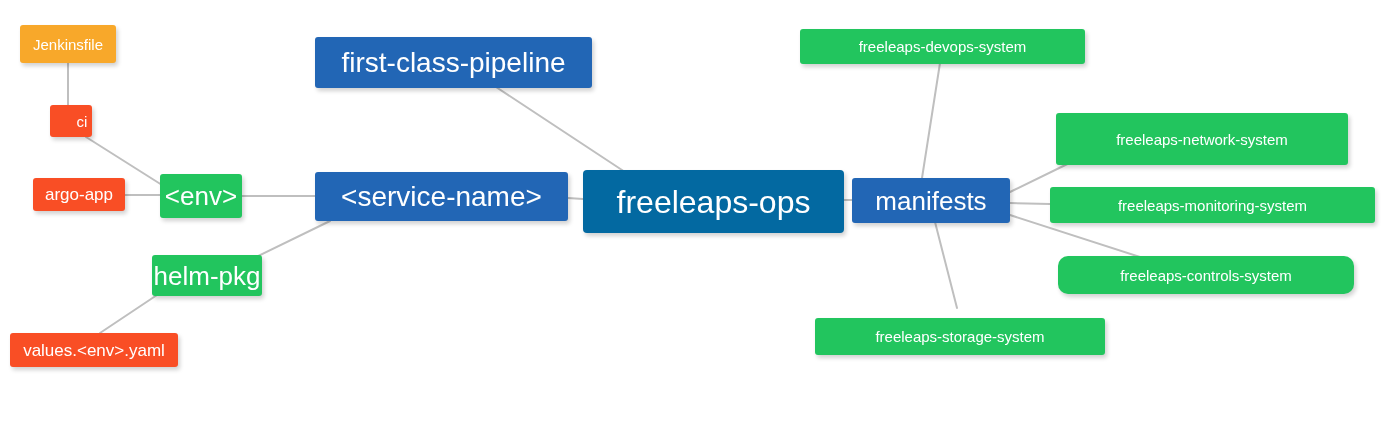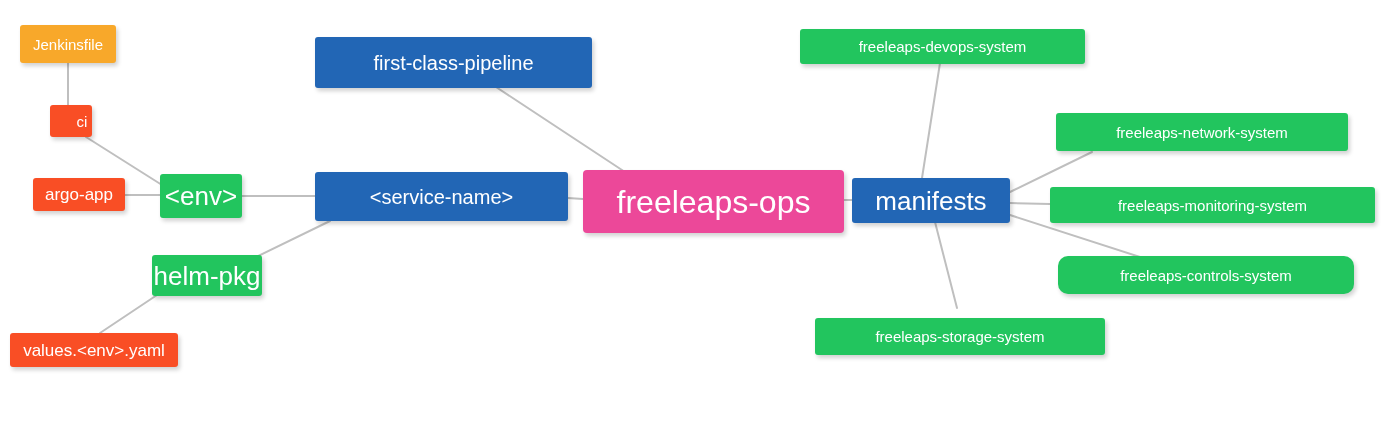--- a/index.html
+++ b/index.html
@@ -41,37 +41,37 @@
     justify-content: center;
     color: #ffffff;
     border-radius: 3px;
     white-space: nowrap;
     box-shadow: 2px 3px 4px rgba(0,0,0,0.18);
     padding: 0 10px;
     line-height: 1;
     user-select: none;
   }
   .n-root {
-    background: #ec4899;
+    background: #0369a1;
     font-size: 32px;
     border-radius: 4px;
   }
   .n-blue {
     background: #2266b5;
   }
   .n-green {
     background: #22c55e;
   }
   .n-orange {
     background: #f8a82a;
   }
   .n-red {
     background: #f94e25;
   }
-  .s-xl { font-size: 20px; }
+  .s-xl { font-size: 28px; }
   .s-lg { font-size: 26px; }
   .s-md { font-size: 15px; }
   .s-sm { font-size: 17px; }
   .s-xs { font-size: 15px; }
   .s-xxs { font-size: 15px; }
 </style>
 </head>
 <body>
 
 <div id="mindmap">
@@ -144,21 +144,21 @@
   </div>
 
   <div class="node n-blue s-lg" style="left:852px; top:178px; width:158px; height:45px;">
     <span>manifests</span>
   </div>
 
   <div class="node n-green s-md" style="left:800px; top:29px; width:285px; height:35px;">
     <span>freeleaps-devops-system</span>
   </div>
 
-  <div class="node n-green s-md" style="left:1056px; top:113px; width:292px; height:38px;">
+  <div class="node n-green s-md" style="left:1056px; top:113px; width:292px; height:52px;">
     <span>freeleaps-network-system</span>
   </div>
 
   <div class="node n-green s-md" style="left:1050px; top:187px; width:325px; height:36px;">
     <span>freeleaps-monitoring-system</span>
   </div>
 
   <div class="node n-green s-md" style="left:1058px; top:256px; width:296px; height:38px;border-radius:10px;">
     <span>freeleaps-controls-system</span>
   </div>

